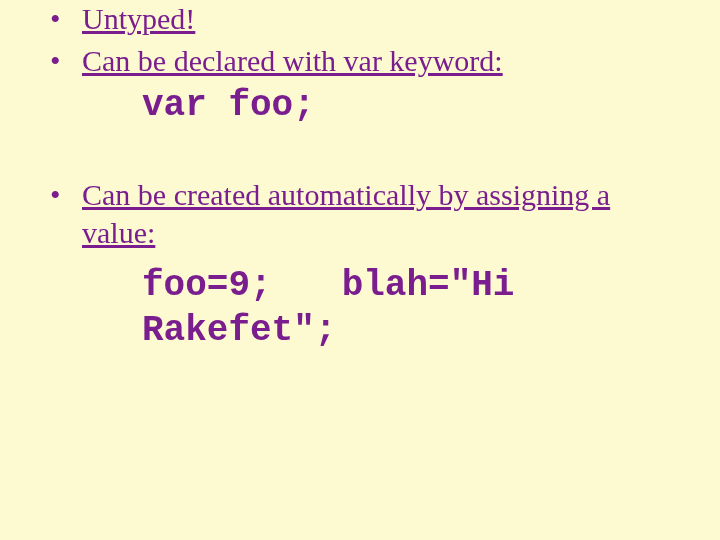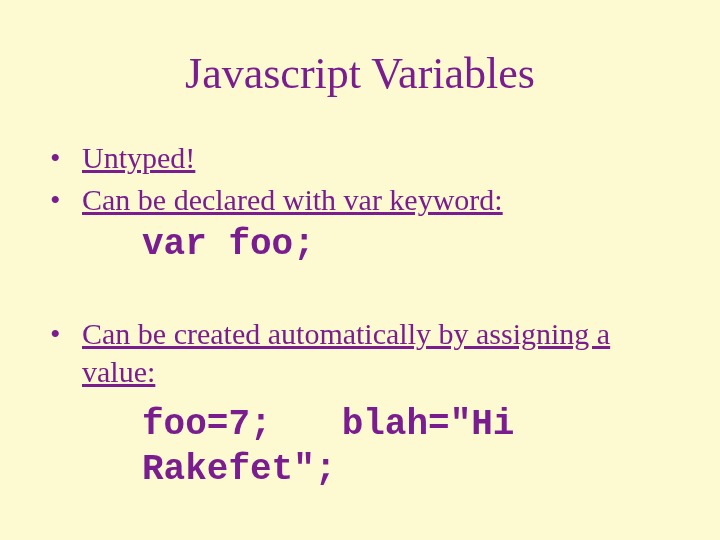--- a/index.html
+++ b/index.html
@@ -62,21 +62,20 @@
     width: 70px;
   }
   .spacer-lg { height: 48px; }
   .spacer-sm { height: 6px; }
 </style>
 </head>
 <body>
 
 <div class="slide">
 
-  <div class="title">Javascript Variables</div>
 
   <div class="content">
 
     <div class="row">
       <div class="bullet-dot">•</div>
       <div class="bullet-text">Untyped!</div>
     </div>
 
     <div class="row">
       <div class="bullet-dot">•</div>
@@ -88,18 +87,18 @@
     <div class="spacer-lg"></div>
 
     <div class="row">
       <div class="bullet-dot">•</div>
       <div class="bullet-text">Can be created automatically by assigning a value:</div>
     </div>
 
     <div class="spacer-sm"></div>
 
     <div class="code">
-      <span>foo=7;</span><span class="gap"></span><span>blah="Hi Rakefet";</span>
+      <span>foo=9;</span><span class="gap"></span><span>blah="Hi Rakefet";</span>
     </div>
 
   </div>
 
 </div>
 
 </body></html>

